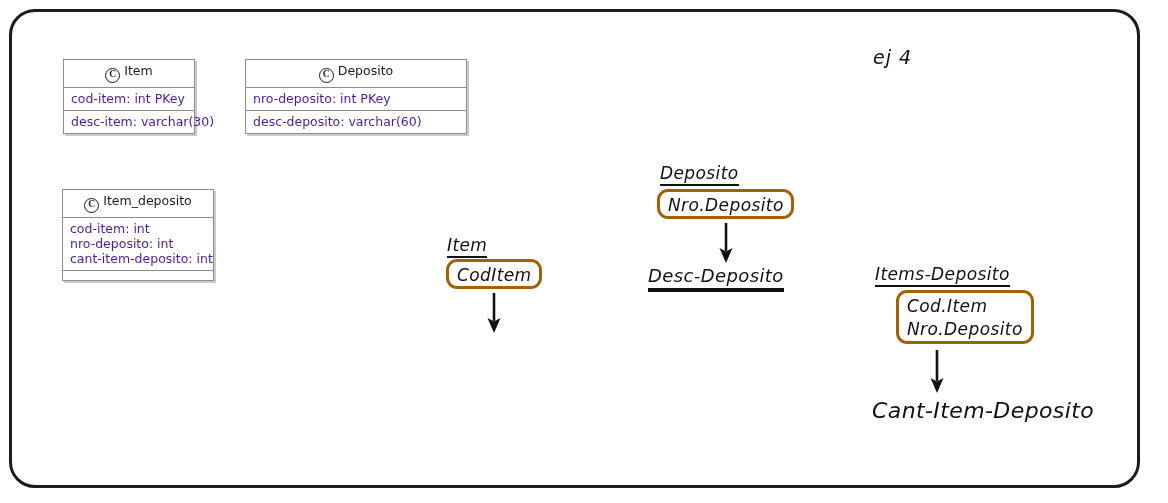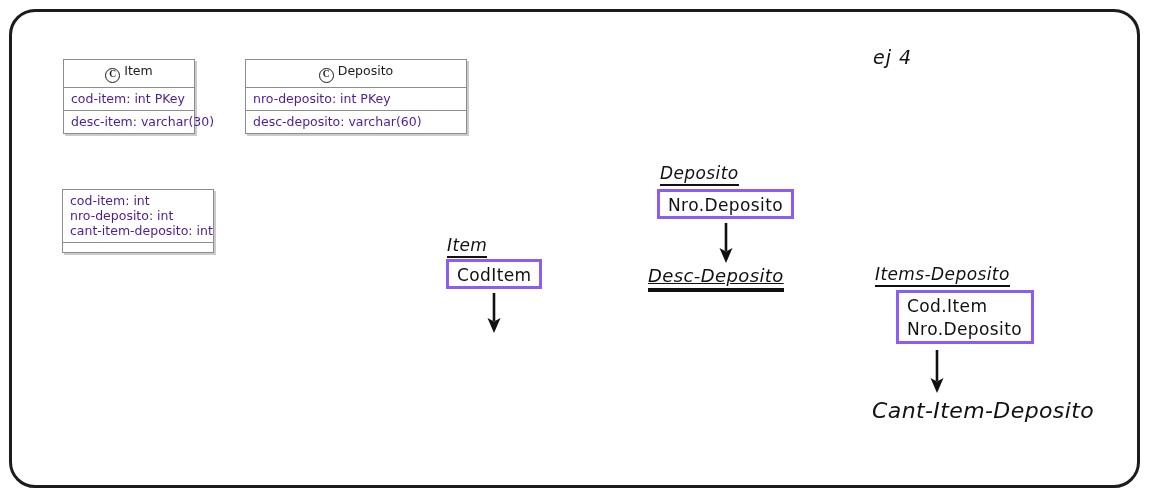--- a/index.html
+++ b/index.html
@@ -81,31 +81,31 @@
     letter-spacing:.4px;
     font-style:italic;
   }
   .hw-under{
     border-bottom:2px solid #111111;
     padding-bottom:1px;
   }
   .hw-under-thick{
     border-bottom:4px solid #111111;
     padding-bottom:2px;
-    text-decoration:underline;
   }
   .hw-box{
     position:absolute;
-    border:3px solid #8b5cf6;
-    border-radius:0;
+    border:3px solid #a16207;
+    border-radius:11px;
     background:#ffffff;
     box-sizing:border-box;
     padding:2px 8px;
     font-size:17px;
     letter-spacing:.4px;
+    font-style:italic;
     color:#111111;
     line-height:23px;
     white-space:nowrap;
   }
   .hw-note{
     font-size:19px;
     font-style:italic;
     letter-spacing:1px;
   }
   .arrow{position:absolute;}
@@ -127,20 +127,23 @@
 
   <div class="uml" id="uml-deposito">
     <div class="comp head">
       <span class="cicon">C</span><span>Deposito</span>
     </div>
     <div class="comp attrs">nro-deposito: int PKey</div>
     <div class="comp attrs">desc-deposito: varchar(60)</div>
   </div>
 
   <div class="uml" id="uml-itemdep">
+    <div class="comp head">
+      <span class="cicon">C</span><span>Item_deposito</span>
+    </div>
     <div class="comp attrs">
       <div>cod-item: int</div>
       <div>nro-deposito: int</div>
       <div>cant-item-deposito: int</div>
     </div>
     <div class="comp empty"></div>
   </div>
 
   <div class="hand hw-note" style="left:873px;top:46px;">ej 4</div>
 

